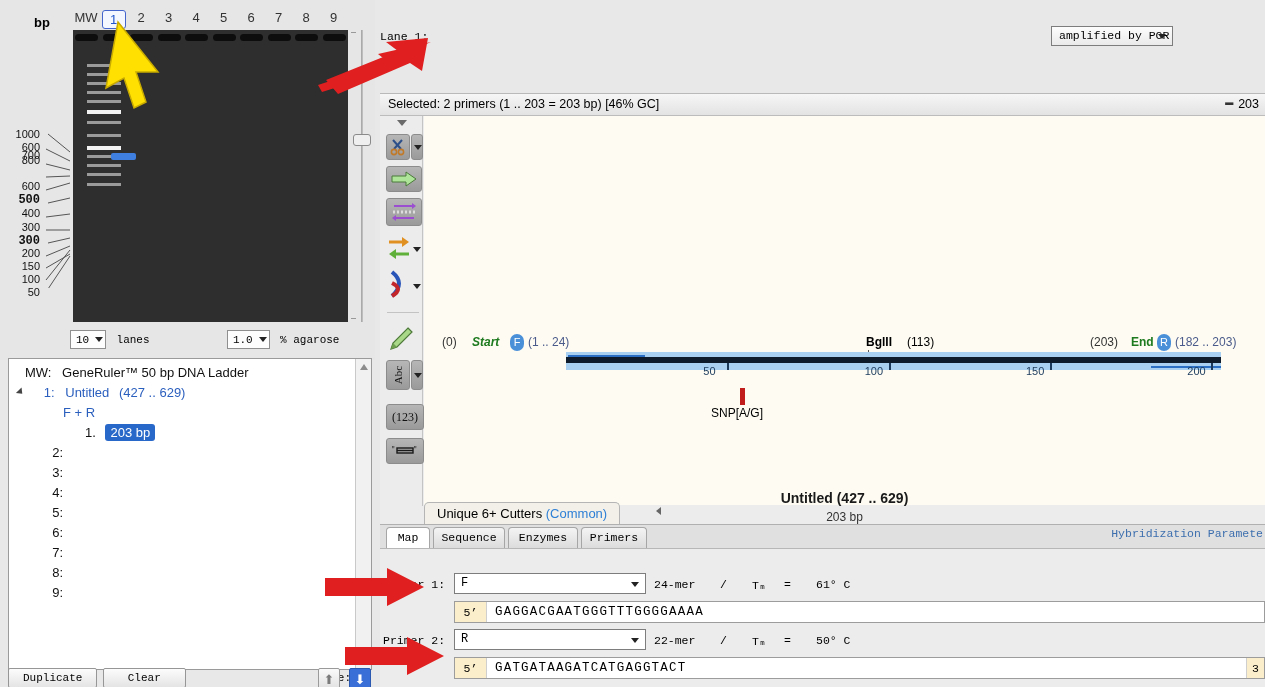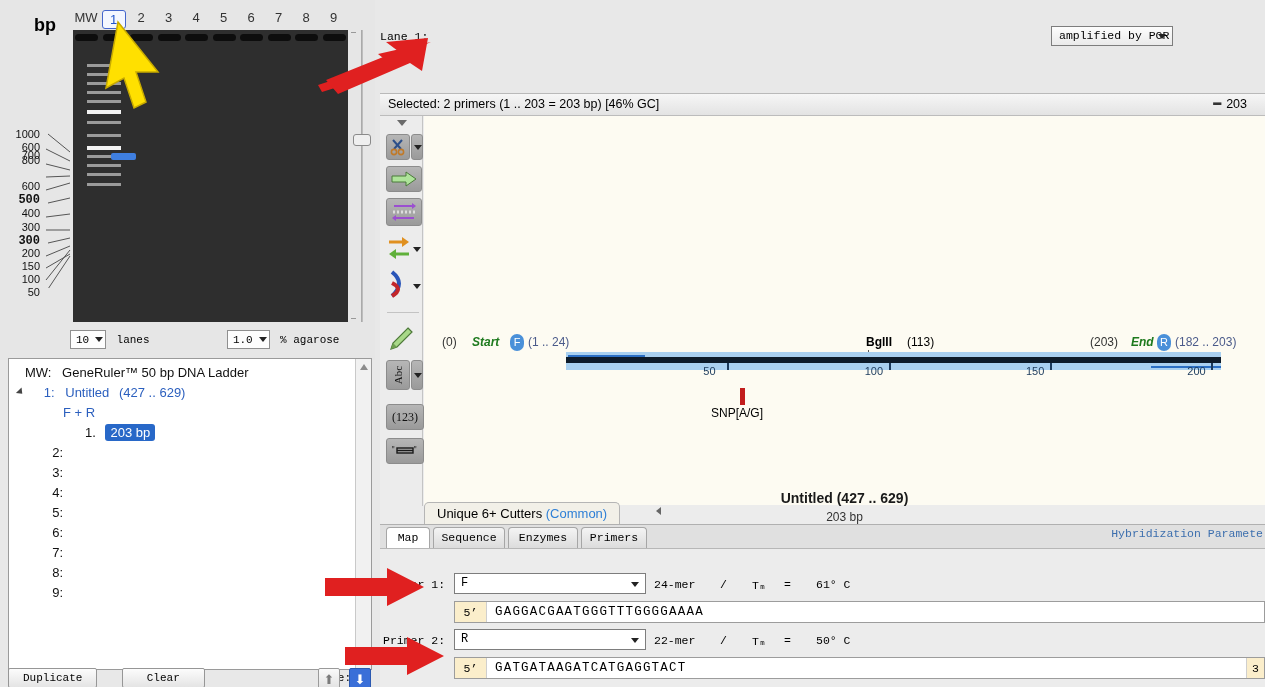--- a/index.html
+++ b/index.html
@@ -14,21 +14,21 @@
     position:relative;
   }
 
   
   #gel-panel {
     position:absolute; left:0; top:0; width:375px; height:360px;
     background:#e6e6e6;
   }
   #bp-label {
     position:absolute; left:34px; top:15px;
-    font-weight:bold; font-size:18px;
+    font-weight:bold; font-size:13px;
   }
   #lane-headers {
     position:absolute; left:73px; top:10px; width:275px; height:20px;
   }
   .lane-head {
     position:absolute; top:0; width:24px; text-align:center;
     font-size:13px; color:#333;
   }
   .lane-head.sel {
     color:#2255cc;
@@ -201,21 +201,21 @@
     background:#ececec; border-top:1px solid #b9b9b9;
   }
   #selected-bar {
     position:absolute; left:0; top:0; width:885px; height:22px;
     background:linear-gradient(#f6f6f6,#e3e3e3);
     border-bottom:1px solid #bcbcbc;
     font-size:12.5px; line-height:21px; padding-left:8px;
     white-space:nowrap;
   }
   #selected-bar-right {
-    position:absolute; right:16px; top:0; height:22px; line-height:21px;
+    position:absolute; right:4px; top:0; height:22px; line-height:21px;
     font-size:12.5px; padding-right:2px;
   }
   .eqglyph { display:inline-block; margin-right:6px; color:#333;
     font-weight:bold; letter-spacing:-1px; }
 
   #map-toolbar {
     position:absolute; left:3px; top:22px; width:40px; height:390px;
     background:#ececec; border-right:1px solid #c4c4c4;
   }
   .tb-caret {
@@ -504,21 +504,21 @@
         <div class="ll-row" style="padding-left: 22px; height: 20px;"><span class="ll-num">9:</span></div>
       </div>
   </div>
   <div id="lane-list-scroll">
     <div class="up"></div>
   </div>
 </div>
 
 <div id="lane-footer">
   <span class="btn">Duplicate</span>
-  <span class="btn" style="margin-left:21px;padding:0 24px">Clear</span>
+  <span class="btn" style="margin-left:2px;padding:0 24px">Clear</span>
   <span id="move-label">Move:</span>
   <span class="arrow-btn" style="left:310px">
     <span class="arrow-glyph">⬆</span>
   </span>
   <span class="arrow-btn active" style="left:341px">
     <span class="arrow-glyph">⬇</span>
   </span>
 </div>
 
 <div id="lane-select-row">
@@ -622,21 +622,21 @@
     <span class="feat-label" style="left:18px;top:219px;color:#333">(0)</span>
     <span class="feat-label" style="left:48px;top:219px;color:#1e7a1e;font-weight:bold;font-style:italic">Start</span>
     <span class="start-end-badge" style="left:86px;top:218px">F</span>
     <span class="feat-label" style="left:104px;top:219px;color:#4a5a8a">(1 .. 24)</span>
 
     <span class="feat-label" style="left:442px;top:219px;font-weight:bold">BglII</span>
     <span class="feat-label" style="left:483px;top:219px">(113)</span>
     <span class="enz-stem" style="left:444px;top:234px;height:14px"></span>
 
     <span class="feat-label" style="left:666px;top:219px;color:#333">(203)</span>
-    <span class="feat-label" style="left:707px;top:219px;color:#1e7a1e;font-weight:bold;font-style:italic">End</span>
+    <span class="feat-label" style="left:707px;top:219px;color:#1e7a1e;font-weight:bold;">End</span>
     <span class="start-end-badge" style="left:733px;top:218px">R</span>
     <span class="feat-label" style="left:751px;top:219px;color:#4a5a8a">(182 .. 203)</span>
 
     <div id="seq-bar-outer"></div>
     <div id="seq-bar-black"></div>
     <div id="fwd-primer-line"></div>
     <div id="rev-primer-line"></div>
 
     <div id="ruler-ticks">
         <div class="ticklabel" style="left: 279.33px; top: 249px;">50</div>

